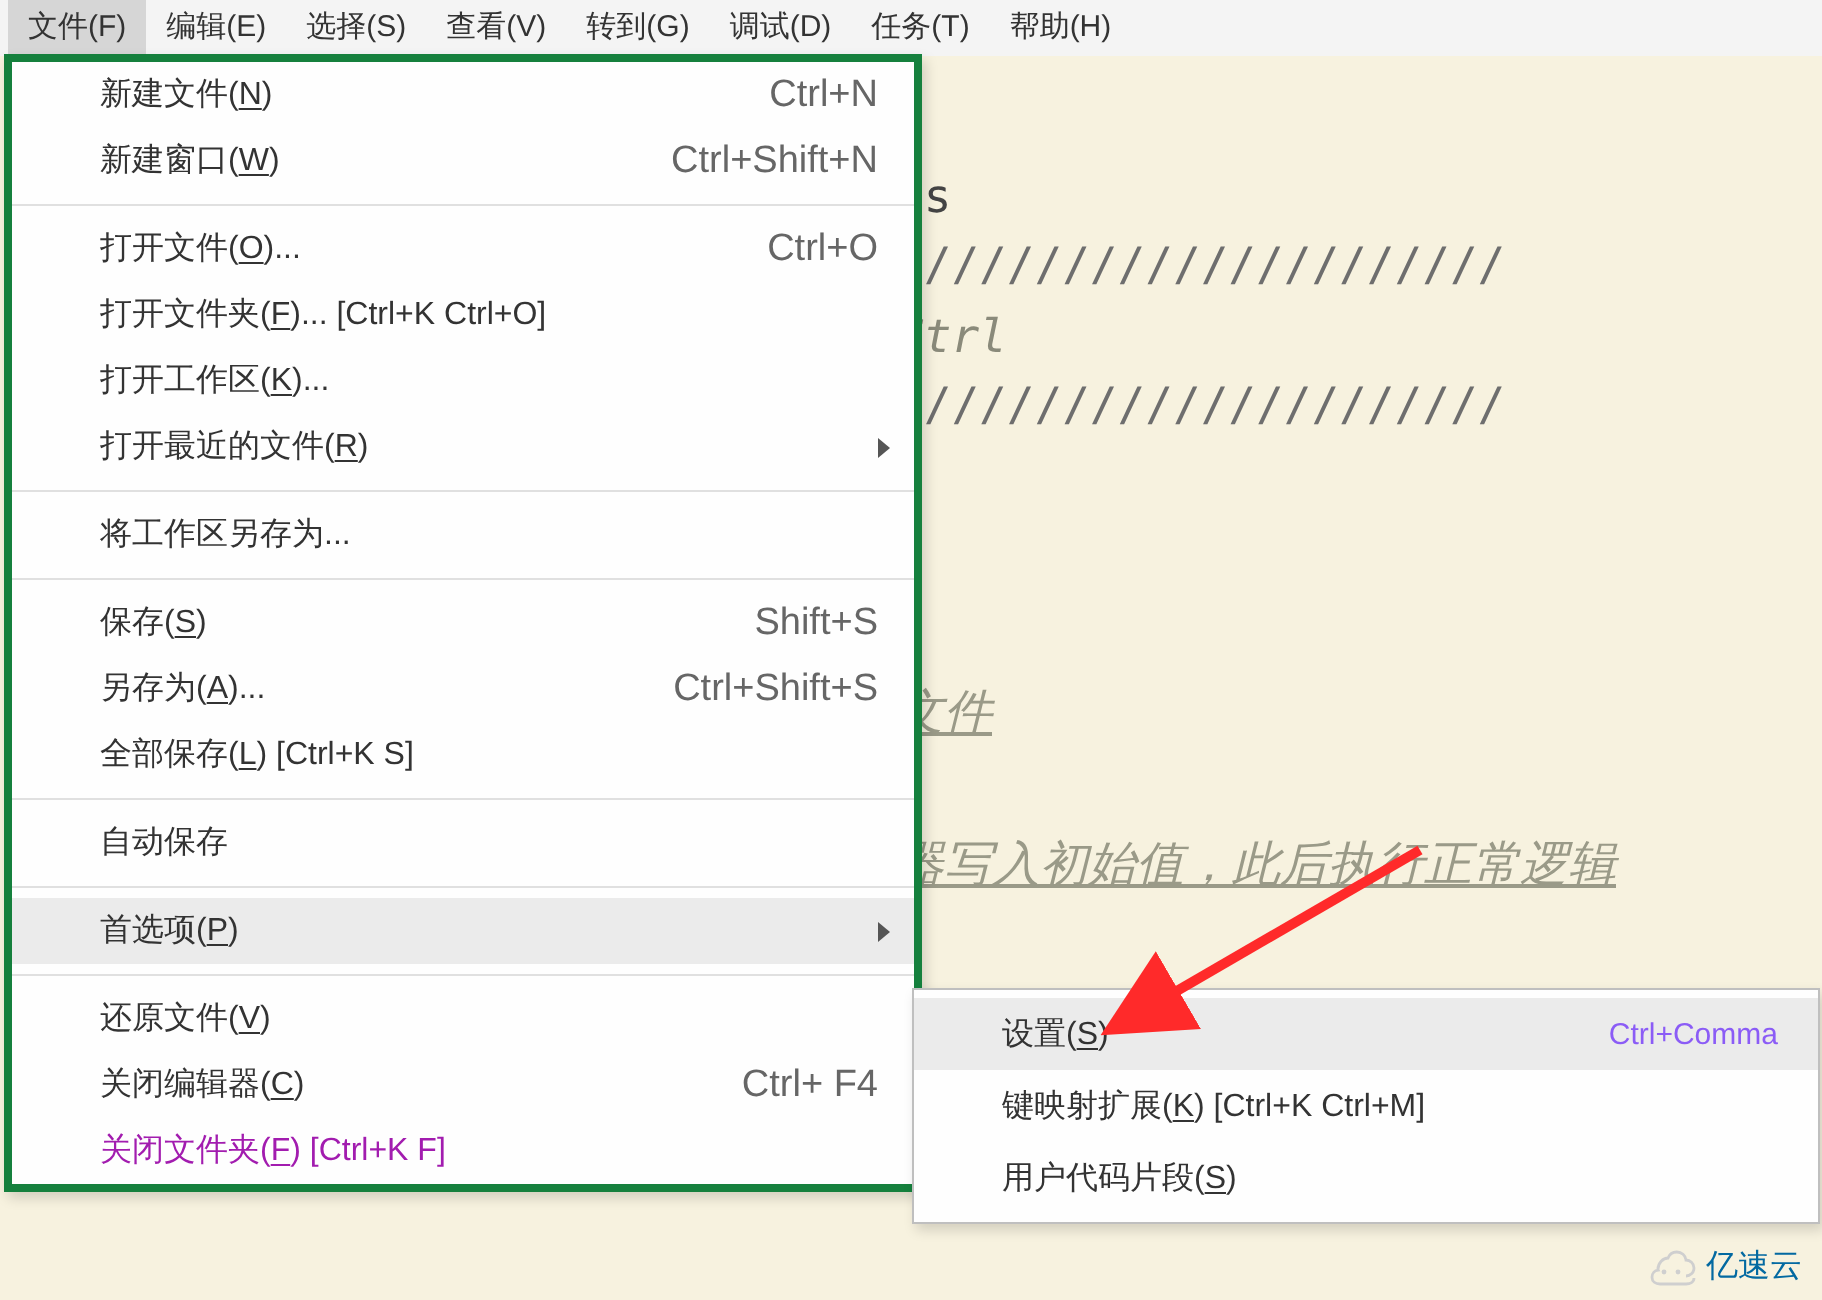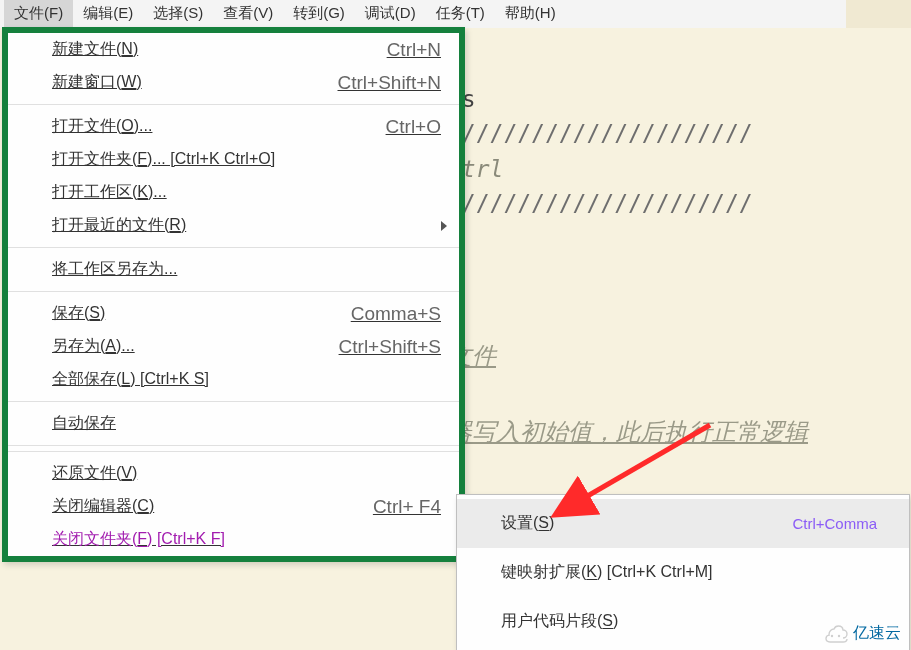--- a/index.html
+++ b/index.html
@@ -31,21 +31,21 @@
     font-style: italic;
     color: #8a8a7a;
   }
   .editor-line.noitalic { font-style: normal; color:#6e6e6e;}
   .editor-line.title { font-style: normal; color:#444; font-family:"Consolas",monospace;}
   .editor-line.cjk { font-style: italic; font-family: "Microsoft YaHei", sans-serif; color:#9a9a88; font-size:24px;text-decoration:underline;}
   
   .menubar {
     position: absolute;
     left: 0; top: 0;
-    width: 846px;
+    width: 911px;
     height: 28px;
     background: #f4f4f4;
     border-bottom: none;
     display: flex;
     align-items: center;
     padding-left: 4px;
     box-sizing: border-box;
     font-size: 15px;
   }
   .menubar-item {
@@ -53,26 +53,25 @@
     cursor: default;
     color: #333;
   }
   .menubar-item.active {
     background: #d6d6d6;
   }
   
   .dropdown {
     position: absolute;
     background: #fefefe;
-    border: 6px solid #15803d;
+    border: 4px solid #15803d;
     box-shadow: 2px 3px 6px rgba(0,0,0,0.15);
     z-index: 10;
     font-size: 16px;
     color: #333;
-    text-decoration: underline;
   }
   .dropdown .item {
     display: flex;
     align-items: center;
     height: 33px;
     padding: 0 18px 0 44px;
     position: relative;
     white-space: nowrap;
   }
   .dropdown .item.hover {
@@ -106,22 +105,22 @@
     border: 1px solid #bfbfbf;
     box-shadow: 2px 3px 6px rgba(0,0,0,0.15);
     z-index: 11;
     font-size: 16px;
     color: #333;
     padding: 4px 0;
   }
   .submenu .item {
     display: flex;
     align-items: center;
-    height: 49px;
-    padding: 0 32px 0 44px;
+    height: 36px;
+    padding: 0 20px 0 44px;
     white-space: nowrap;
   }
   .submenu .item.hover { background: #ebebeb; }
   .submenu .item .label { flex:1; }
   .submenu .item .shortcut { color:#8b5cf6; font-size:15px; margin-left:40px; }
   
   .arrow-annot {
     position: absolute;
     left: 540px;
     top: 420px;
@@ -199,38 +198,42 @@
   <div class="sep"></div>
 
   <div class="item">
     <span class="label">将工作区另存为...</span>
   </div>
 
   <div class="sep"></div>
 
   <div class="item">
     <span class="label"><span>保存(</span><span class="u">S</span><span>)</span></span>
-    <span class="shortcut">Comma+S</span>
+    <span class="shortcut">Shift+S</span>
   </div>
   <div class="item">
     <span class="label"><span>另存为(</span><span class="u">A</span><span>)...</span></span>
     <span class="shortcut">Ctrl+Shift+S</span>
   </div>
   <div class="item">
     <span class="label"><span>全部保存(</span><span class="u">L</span><span>) [Ctrl+K S]</span></span>
   </div>
 
   <div class="sep"></div>
 
   <div class="item">
     <span class="label">自动保存</span>
   </div>
 
   <div class="sep"></div>
 
+  <div class="item hover">
+    <span class="label"><span>首选项(</span><span class="u">P</span><span>)</span></span>
+    <span class="arrow"></span>
+  </div>
 
   <div class="sep"></div>
 
   <div class="item">
     <span class="label"><span>还原文件(</span><span class="u">V</span><span>)</span></span>
   </div>
   <div class="item">
     <span class="label"><span>关闭编辑器(</span><span class="u">C</span><span>)</span></span>
     <span class="shortcut">Ctrl+  F4</span>
   </div>

